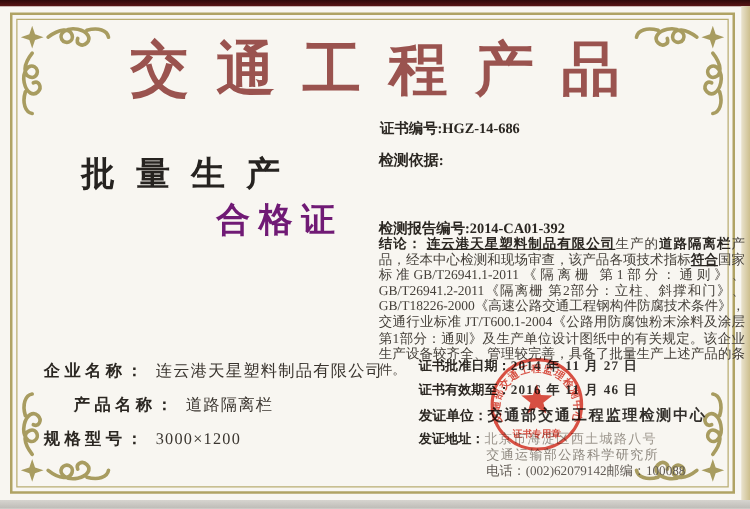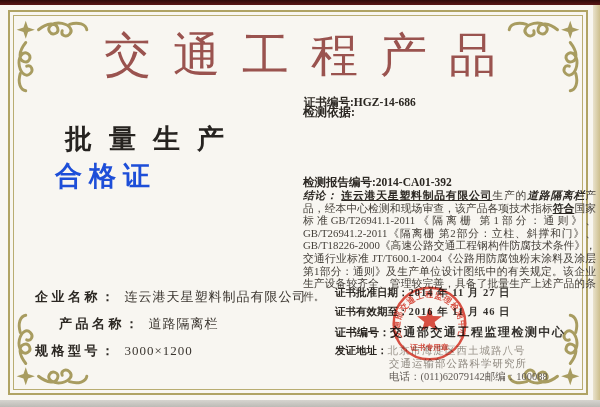--- a/index.html
+++ b/index.html
@@ -19,40 +19,40 @@
   .frame-outer{position:absolute;left:8px;top:10px;right:12px;bottom:12px;border:2px solid #b0a364;}
   .frame-inner{position:absolute;left:13px;top:15px;right:17px;bottom:17px;border:1px solid #b9ad72;}
   .corner{position:absolute;width:82px;height:82px;color:#a89c60;}
   .corner.tl{left:13px;top:17px;}
   .corner.tr{right:17px;top:17px;transform:scaleX(-1);}
   .corner.bl{left:13px;bottom:18px;transform:scaleY(-1);}
   .corner.br{right:17px;bottom:18px;transform:scale(-1,-1);}
 
   .title{
     position:absolute;left:0;right:0;top:24px;text-align:center;
-    font-size:47px;font-weight:normal;color:#9a534f;
+    font-size:47px;font-weight:bold;color:#9a534f;
     letter-spacing:22px;padding-left:22px;white-space:nowrap;
   }
 
   .lbl{font-weight:bold;color:#2b2722;}
   .cert-no{position:absolute;left:304px;top:95px;font-size:11.5px;}
-  .basis-label{position:absolute;left:303px;top:104px;font-size:12px;}
+  .basis-label{position:absolute;left:303px;top:120px;font-size:12px;}
   .basis-list{position:absolute;left:318px;top:128px;width:272px;font-size:7.6px;line-height:8.2px;color:#4a4239;white-space:nowrap;}
   .report-no{position:absolute;left:303px;top:175px;font-size:11.5px;}
   .conclusion{
     position:absolute;left:303px;top:189px;width:293px;
     font-size:10.8px;line-height:12.6px;text-align:justify;color:#45403a;
   }
-  .conclusion .b{font-weight:bold;color:#2b2722;font-style:italic;}
+  .conclusion .b{font-weight:bold;color:#2b2722;}
   .conclusion .bu{font-weight:bold;color:#2b2722;text-decoration:underline;}
 
   .headline1{position:absolute;left:48px;top:121px;width:220px;text-align:left;
     font-size:27px;font-weight:600;letter-spacing:17px;padding-left:17px;white-space:nowrap;color:#262320;}
-  .headline2{position:absolute;left:48px;top:158px;width:220px;text-align:left;
-    font-size:27px;font-weight:600;letter-spacing:7px;padding-left:7px;white-space:nowrap;color:#1d4ed8;}
+  .headline2{position:absolute;left:48px;top:158px;width:220px;text-align:right;
+    font-size:27px;font-weight:600;letter-spacing:7px;padding-left:7px;white-space:nowrap;color:#701a75;}
 
   .info-row{position:absolute;left:35px;font-size:13px;white-space:nowrap;}
   .info-row .fl{font-weight:bold;letter-spacing:3.5px;color:#2b2722;}
   .info-row .fv{margin-left:7px;letter-spacing:1px;color:#3a352f;}
   .row-company{top:288px;}
   .row-product{top:315px;margin-left:24px;}
   .row-spec{top:342px;}
 
   .iss-row{position:absolute;left:335px;font-size:10.5px;white-space:nowrap;}
   .iss-row .fl{font-weight:bold;color:#2b2722;}
@@ -139,28 +139,28 @@
   <span class="fl">规格型号：</span><span class="fv">3000×1200</span>
 </div>
 
 <div class="iss-row r-approve">
   <span class="fl">证书批准日期：</span><span class="fv">2014 年 11 月 27 日</span>
 </div>
 <div class="iss-row r-valid">
   <span class="fl">证书有效期至：</span><span class="fv">2016 年 11 月 46 日</span>
 </div>
 <div class="iss-row r-issuer">
-  <span class="fl">证书编号：</span><span class="fv">交通部交通工程监理检测中心</span>
+  <span class="fl">发证单位：</span><span class="fv">交通部交通工程监理检测中心</span>
 </div>
 <div class="iss-row r-address">
   <span class="fl">发证地址：</span><span class="fv">北京市海淀区西土城路八号</span>
 </div>
 <div class="iss-row r-address2">交通运输部公路科学研究所</div>
 <div class="iss-row r-phone">
-  <span>电话：(011)62079142</span><span class="pc">邮编：100088</span>
+  <span>电话：(002)62079142</span><span class="pc">邮编：100088</span>
 </div>
 
 <svg class="stamp" viewBox="0 0 100 100">
   <circle cx="50" cy="50" r="46.5" fill="none" stroke="#d93a2c" stroke-width="3.2"></circle>
   <defs>
     <path id="arcPath" d="M 12 64 A 39 39 0 1 1 88 64" fill="none"></path>
   </defs>
   <text font-size="10.5" font-weight="bold" fill="#d93a2c" letter-spacing="1">
     <textPath href="#arcPath" startOffset="50%" text-anchor="middle">交通部交通工程监理检测中心</textPath>
   </text>

